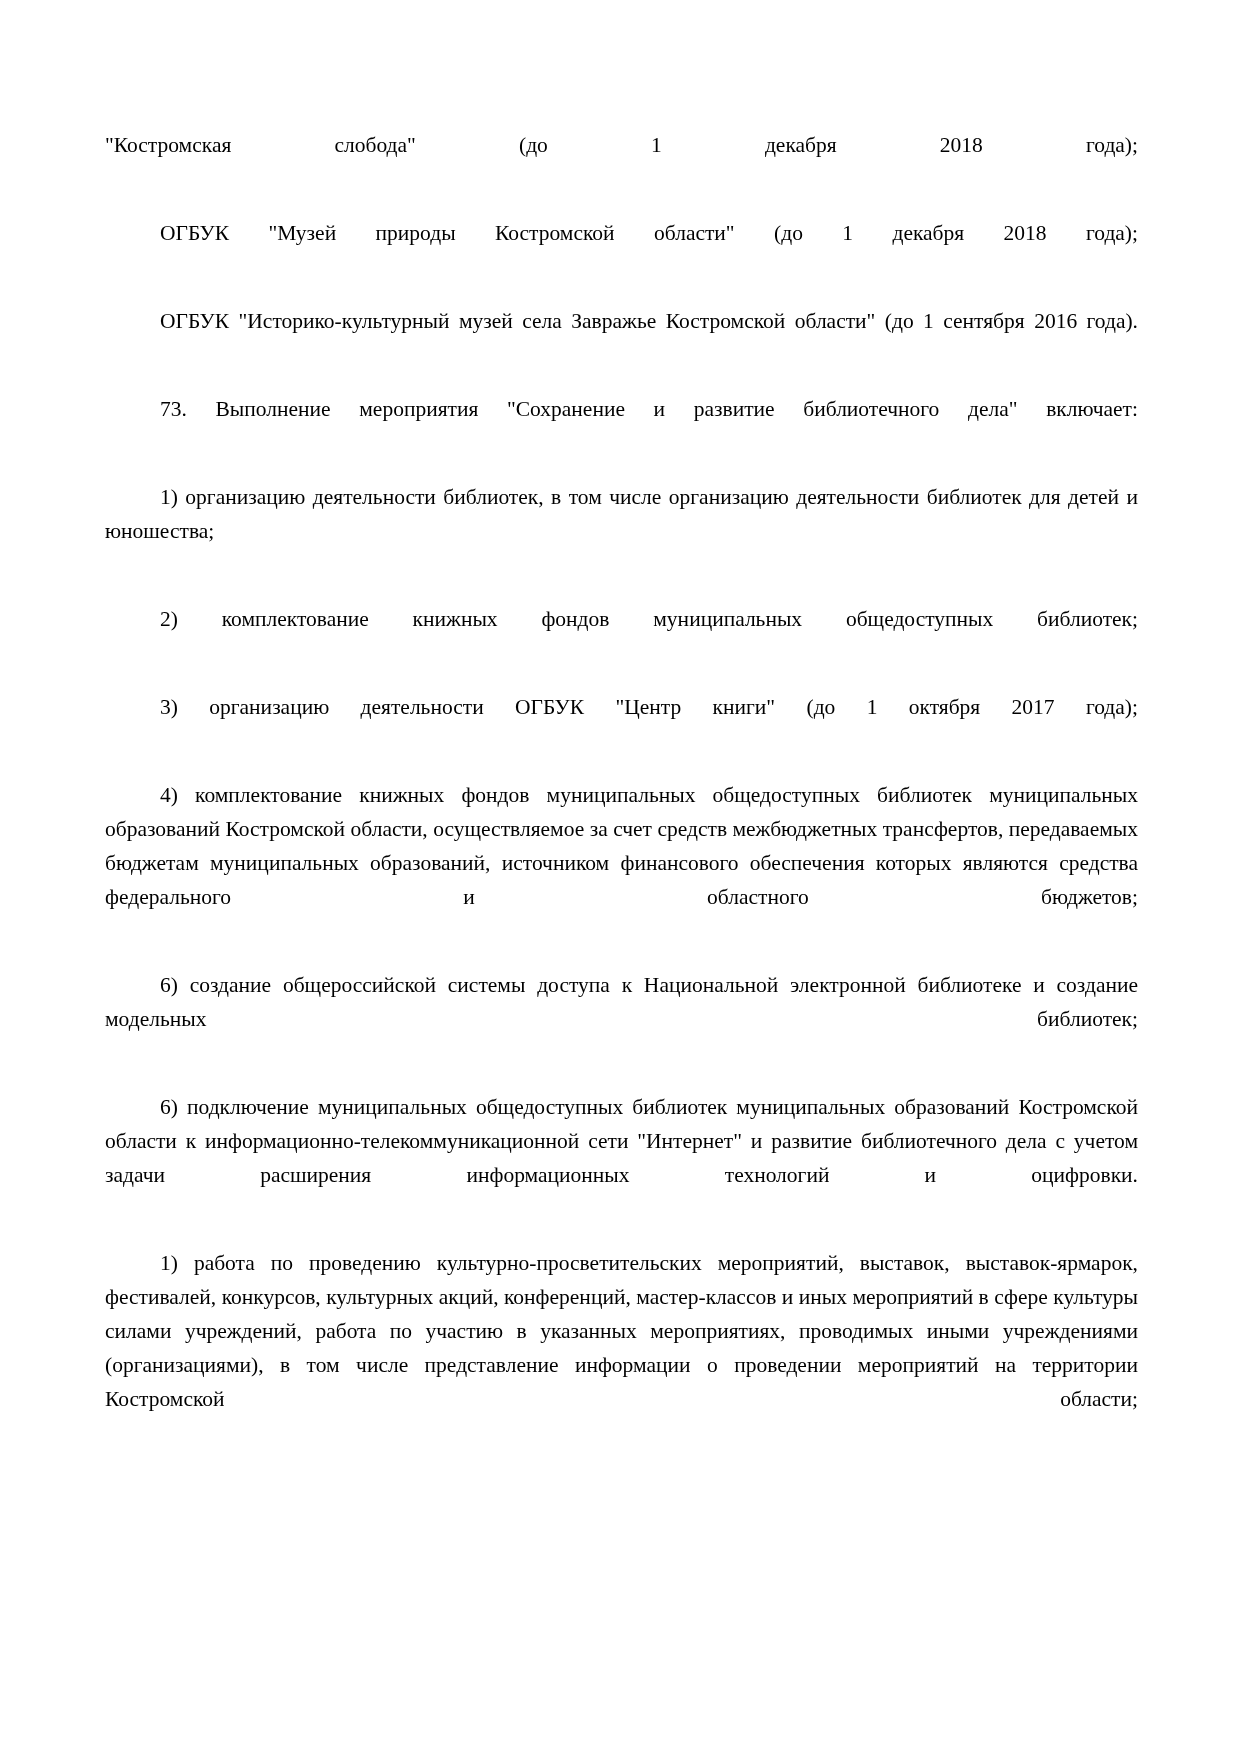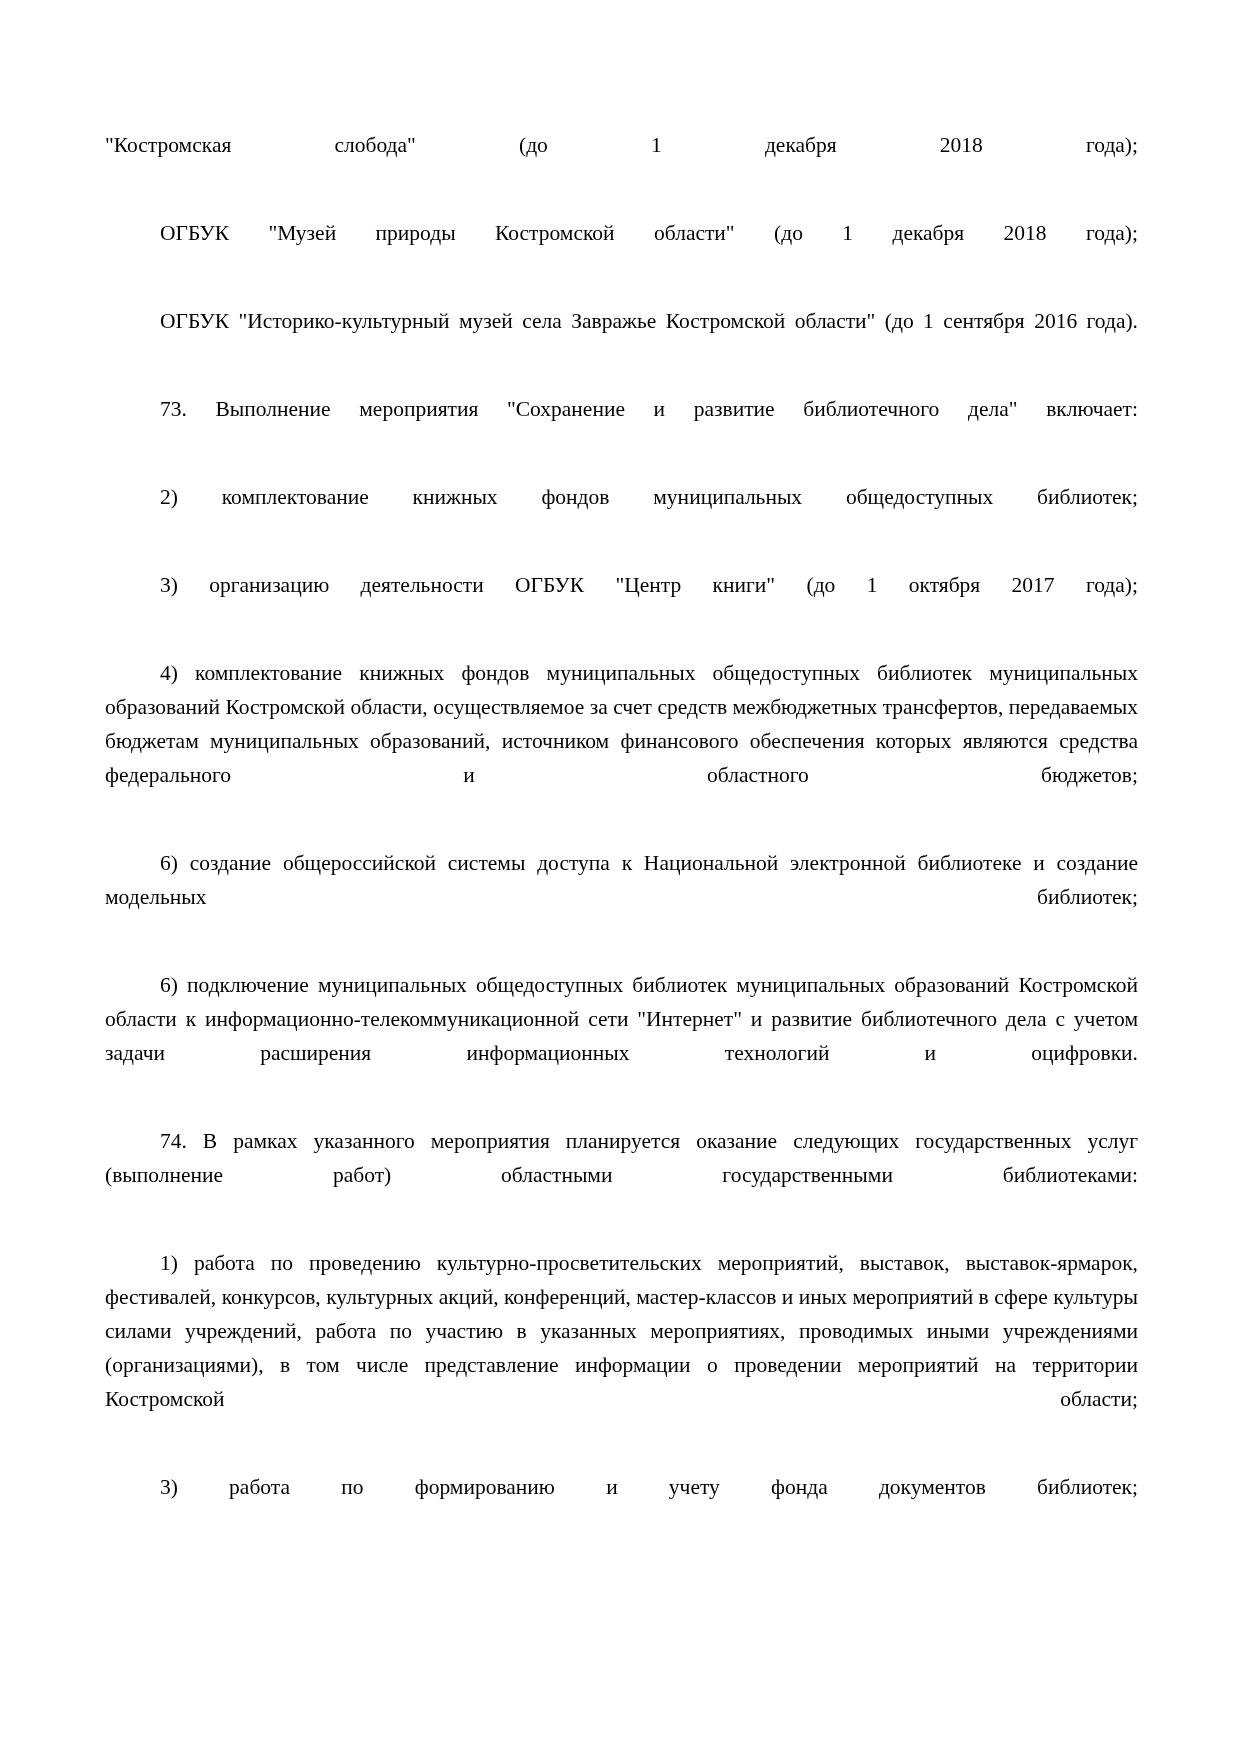--- a/index.html
+++ b/index.html
@@ -54,22 +54,21 @@
 </style>
 </head>
 <body>
 
 <div class="page">
   <div class="doc-body" id="doc-body">
       <p class="para no-indent">"Костромская слобода" (до 1 декабря 2018 года);</p>
       <p class="para">ОГБУК "Музей природы Костромской области" (до 1 декабря 2018 года);</p>
       <p class="para">ОГБУК "Историко-культурный музей села Завражье Костромской области" (до 1 сентября 2016 года).</p>
       <p class="para">73. Выполнение мероприятия "Сохранение и развитие библиотечного дела" включает:</p>
+      <p class="para">1) организацию деятельности библиотек, в том числе организацию деятельности библиотек для детей и юношества;</p>
       <p class="para">2) комплектование книжных фондов муниципальных общедоступных библиотек;</p>
       <p class="para">3) организацию деятельности ОГБУК "Центр книги" (до 1 октября 2017 года);</p>
       <p class="para">4) комплектование книжных фондов муниципальных общедоступных библиотек муниципальных образований Костромской области, осуществляемое за счет средств межбюджетных трансфертов, передаваемых бюджетам муниципальных образований, источником финансового обеспечения которых являются средства федерального и областного бюджетов;</p>
       <p class="para">6) создание общероссийской системы доступа к Национальной электронной библиотеке и создание модельных библиотек;</p>
       <p class="para">6) подключение муниципальных общедоступных библиотек муниципальных образований Костромской области к информационно-телекоммуникационной сети "Интернет" и развитие библиотечного дела с учетом задачи расширения информационных технологий и оцифровки.</p>
-      <p class="para">74. В рамках указанного мероприятия планируется оказание следующих государственных услуг (выполнение работ) областными государственными библиотеками:</p>
       <p class="para">1) работа по проведению культурно-просветительских мероприятий, выставок, выставок-ярмарок, фестивалей, конкурсов, культурных акций, конференций, мастер-классов и иных мероприятий в сфере культуры силами учреждений, работа по участию в указанных мероприятиях, проводимых иными учреждениями (организациями), в том числе представление информации о проведении мероприятий на территории Костромской области;</p>
-      <p class="para">3) работа по формированию и учету фонда документов библиотек;</p>
     </div>
 </div>
 
 </body></html>

